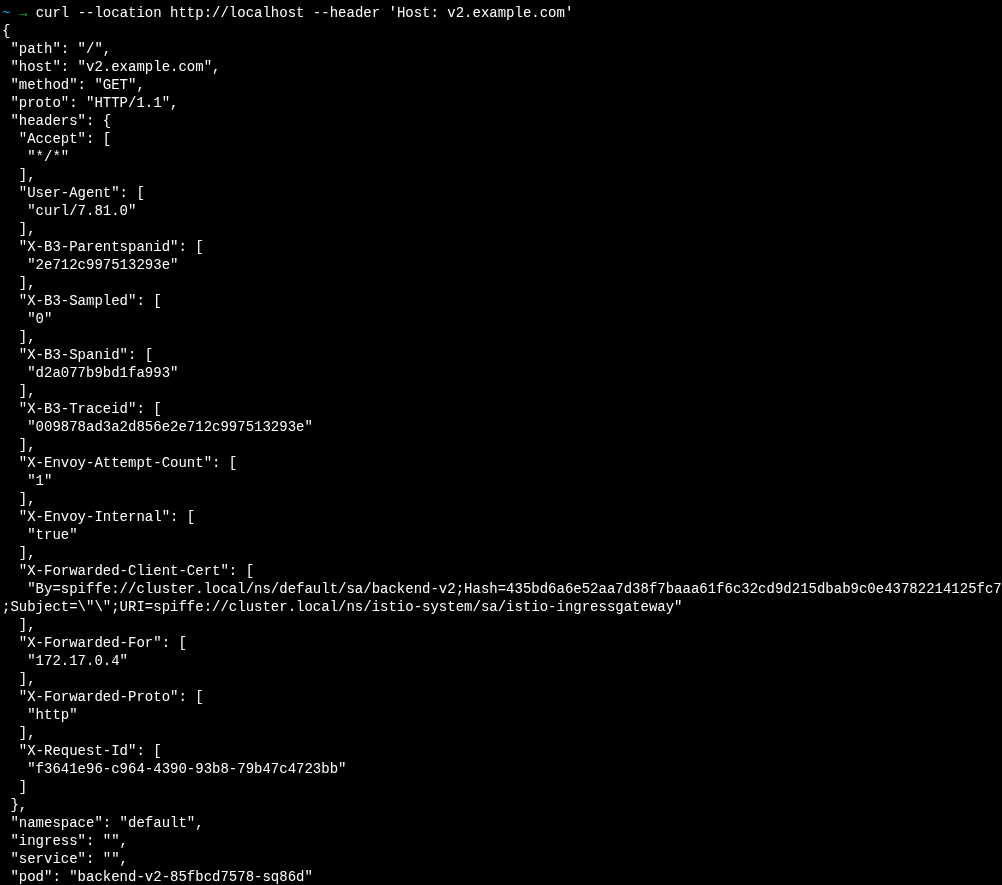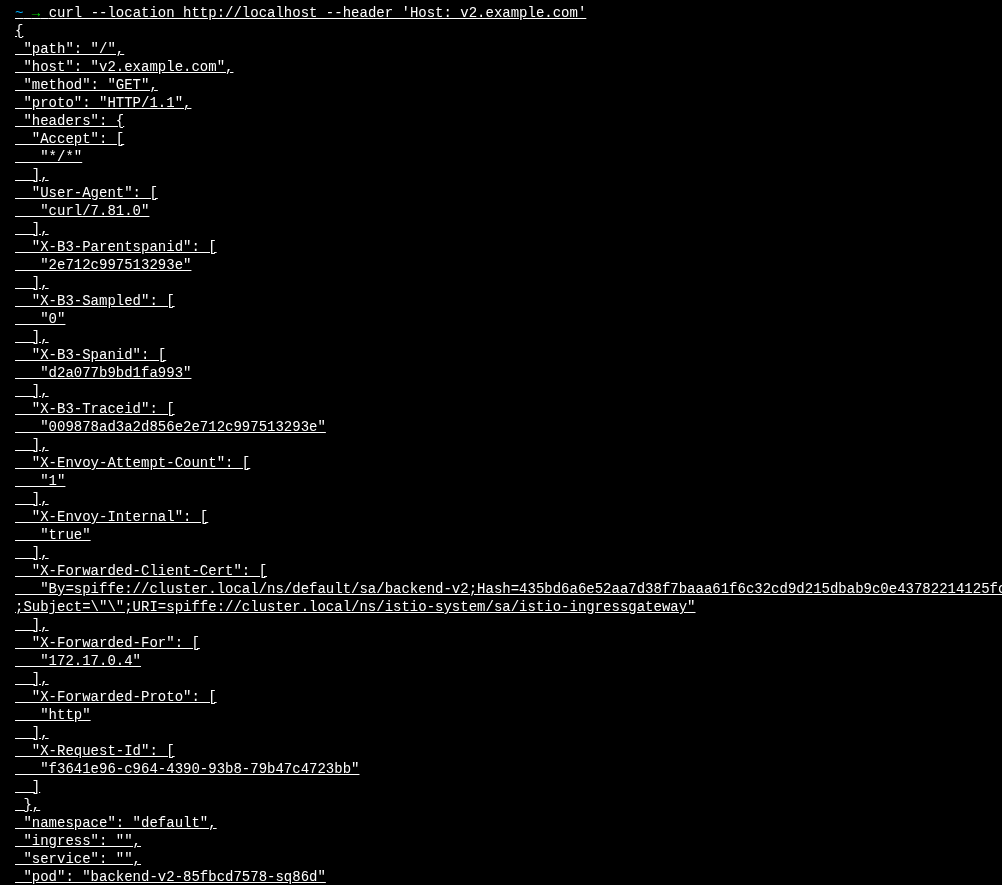--- a/index.html
+++ b/index.html
@@ -8,23 +8,22 @@
     background: #000000;
     color: #ffffff;
     font-family: "Menlo", "Consolas", "Liberation Mono", "Courier New", monospace;
     font-size: 14px;
     line-height: 18px;
     width: 1002px;
     height: 885px;
     overflow: hidden;
   }
   .terminal {
-    padding: 4px 2px 0 15px;
+    padding: 4px 2px 0 2px;
     white-space: pre;
-    text-decoration: underline;
   }
   .prompt-tilde { color: #00afff; }
   .prompt-arrow { color: #00d700; }
 </style>
 </head>
 <body>
 
 <div class="terminal"><span class="prompt-tilde">~</span> <span class="prompt-arrow">→</span> <span>curl --location http://localhost --header 'Host: v2.example.com'</span>
 <div id="output"><div>{</div><div> "path": "/",</div><div> "host": "v2.example.com",</div><div> "method": "GET",</div><div> "proto": "HTTP/1.1",</div><div> "headers": {</div><div>  "Accept": [</div><div>   "*/*"</div><div>  ],</div><div>  "User-Agent": [</div><div>   "curl/7.81.0"</div><div>  ],</div><div>  "X-B3-Parentspanid": [</div><div>   "2e712c997513293e"</div><div>  ],</div><div>  "X-B3-Sampled": [</div><div>   "0"</div><div>  ],</div><div>  "X-B3-Spanid": [</div><div>   "d2a077b9bd1fa993"</div><div>  ],</div><div>  "X-B3-Traceid": [</div><div>   "009878ad3a2d856e2e712c997513293e"</div><div>  ],</div><div>  "X-Envoy-Attempt-Count": [</div><div>   "1"</div><div>  ],</div><div>  "X-Envoy-Internal": [</div><div>   "true"</div><div>  ],</div><div>  "X-Forwarded-Client-Cert": [</div><div>   "By=spiffe://cluster.local/ns/default/sa/backend-v2;Hash=435bd6a6e52aa7d38f7baaa61f6c32cd9d215dbab9c0e43782214125fc7edfe25</div><div>;Subject=\"\";URI=spiffe://cluster.local/ns/istio-system/sa/istio-ingressgateway"</div><div>  ],</div><div>  "X-Forwarded-For": [</div><div>   "172.17.0.4"</div><div>  ],</div><div>  "X-Forwarded-Proto": [</div><div>   "http"</div><div>  ],</div><div>  "X-Request-Id": [</div><div>   "f3641e96-c964-4390-93b8-79b47c4723bb"</div><div>  ]</div><div> },</div><div> "namespace": "default",</div><div> "ingress": "",</div><div> "service": "",</div><div> "pod": "backend-v2-85fbcd7578-sq86d"</div></div></div>
 

